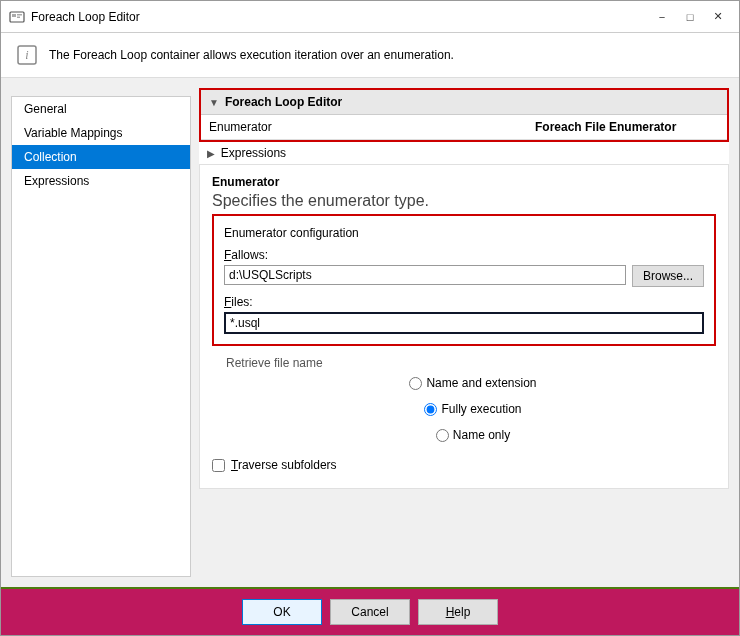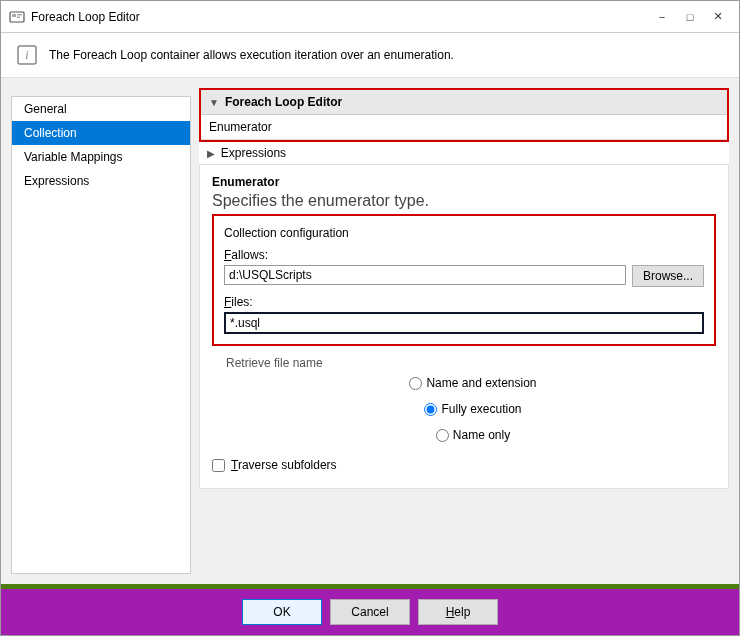--- a/index.html
+++ b/index.html
@@ -276,22 +276,22 @@
     }
     .traverse-label u { text-decoration: underline; }
 
     
     .bottom-bar {
       display: flex;
       justify-content: center;
       align-items: center;
       gap: 8px;
       padding: 10px 14px;
-      border-top: 5px solid #4d7c0f;
-      background: #a21caf;
+      border-top: 2px solid #4d7c0f;
+      background: #be185d;
     }
     .dialog-btn {
       width: 80px;
       height: 26px;
       border: 1px solid #adadad;
       background: #e1e1e1;
       cursor: pointer;
       font-size: 12px;
       font-family: inherit;
     }
@@ -329,48 +329,49 @@
         <text x="11" y="15" text-anchor="middle" font-size="12" fill="#888" font-family="serif" font-style="italic">i</text>
       </svg>
     </div>
     <span class="info-text">The Foreach Loop container allows execution iteration over an enumeration.</span>
   </div>
 
   <div class="main-content">
 
     <div class="sidebar">
       <div class="sidebar-item">General</div>
+      <div class="sidebar-item">Variable Mappings</div>
       <div class="sidebar-item active">Collection</div>
-      <div class="sidebar-item">Variable Mappings</div>
       <div class="sidebar-item">Expressions</div>
     </div>
 
     <div class="right-panel">
 
       <div class="editor-header">
         <div class="editor-header-title">
           <span class="collapse-arrow">▼</span>
           <span>Foreach Loop Editor</span>
         </div>
         <div class="editor-header-row">
           <div class="editor-header-col1">Enumerator</div>
+          <div class="editor-header-col2">Foreach File Enumerator</div>
         </div>
       </div>
 
       <div class="expressions-row">
         <span class="arrow">▶</span>
         <span>Expressions</span>
       </div>
 
       <div class="enumerator-section">
         <div class="enumerator-title">Enumerator</div>
         <div class="enumerator-desc">Specifies the enumerator type.</div>
 
         <div class="config-box">
-          <div class="config-title">Collection configuration</div>
+          <div class="config-title">Enumerator configuration</div>
 
           <div class="config-label">
             <u>F</u><span id="folder-label-rest">allows:</span>
           </div>
           <div class="folder-row">
             <input class="folder-input" type="text" value="d:\USQLScripts" style="">
             <button class="browse-btn">Browse...</button>
           </div>
 
           <div class="config-label">

